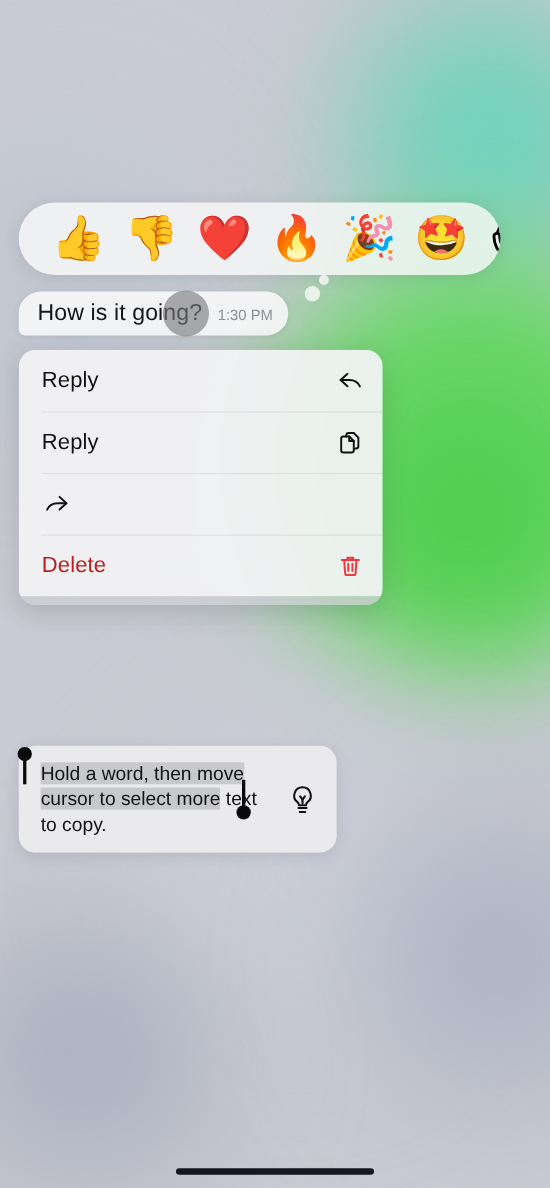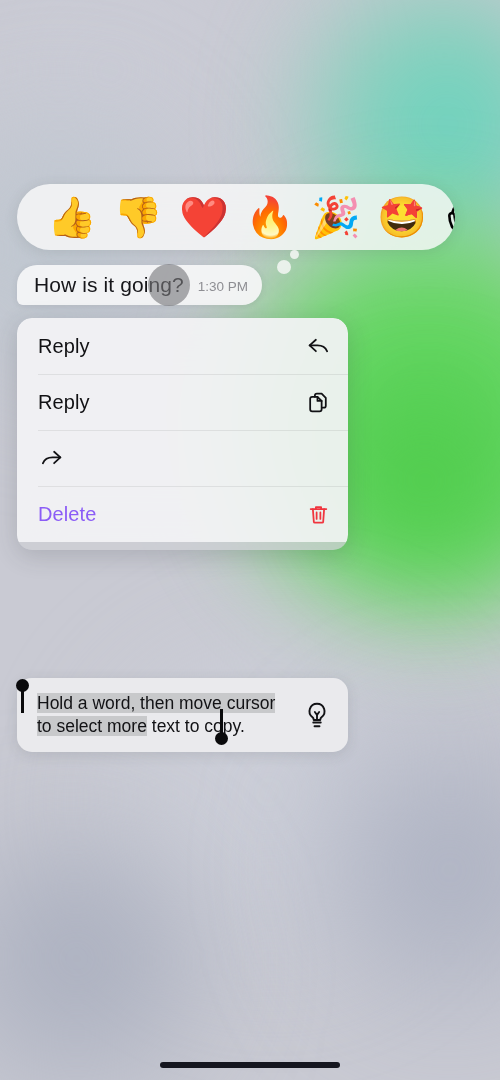--- a/index.html
+++ b/index.html
@@ -109,27 +109,27 @@
   .menu-row {
     height:56px; display:flex; align-items:center;
     padding:0 17px 0 21px;
     position:relative; cursor:pointer;
   }
   .menu-row + .menu-row::before {
     content:""; position:absolute; left:21px; right:0; top:0;
     height:1px; background:rgba(60,60,67,0.10);
   }
   .menu-label { font-size:20px; color:#111114; flex:1; letter-spacing:.1px; }
-  .menu-row.destructive .menu-label { color:#8b5cf6; }
+  .menu-row.destructive .menu-label { color:#b91c1c; }
   .menu-icon { width:26px; height:26px; display:flex; align-items:center; justify-content:center; }
   .menu-icon svg { width:25px; height:25px; display:block; }
 
   
   #hint-tooltip {
-    position:absolute; left:17px; top:678px; width:331px;
+    position:absolute; left:17px; top:678px; width:289px;
     background:rgba(236,236,238,0.94);
     border-radius:15px;
     display:flex; align-items:center;
     padding:14px 16px 14px 20px;
     box-shadow:0 3px 14px rgba(55,58,65,0.13);
   }
   #hint-text {
     flex:1; font-size:17.5px; line-height:23px; color:#121215;
     position:relative; padding-right:8px;
   }

